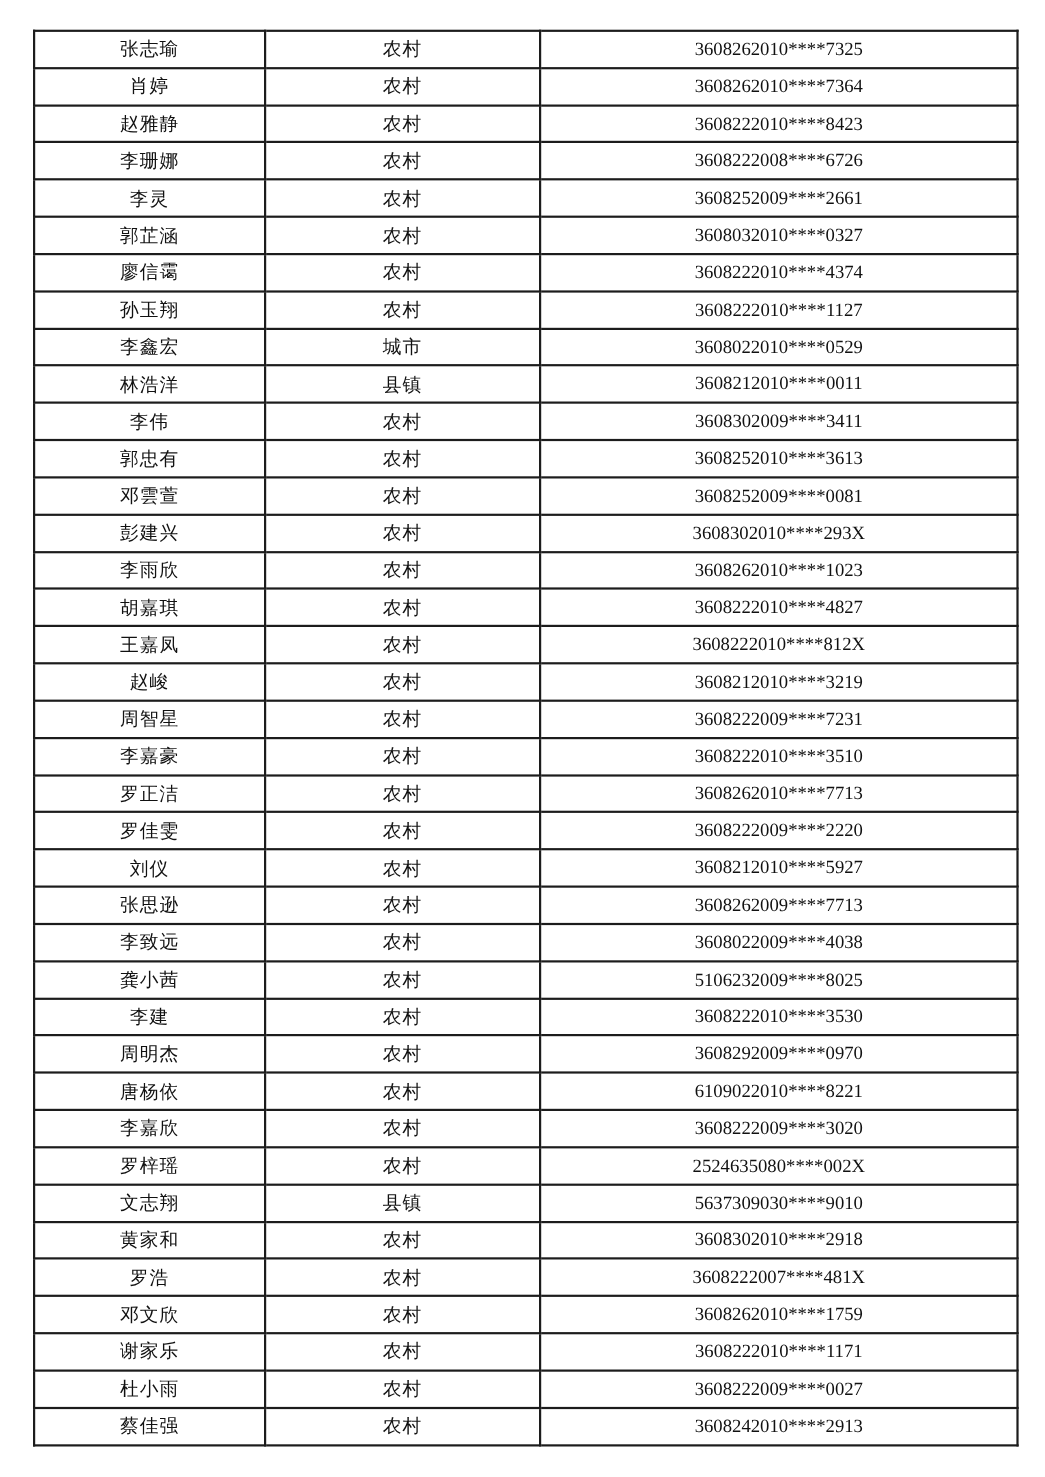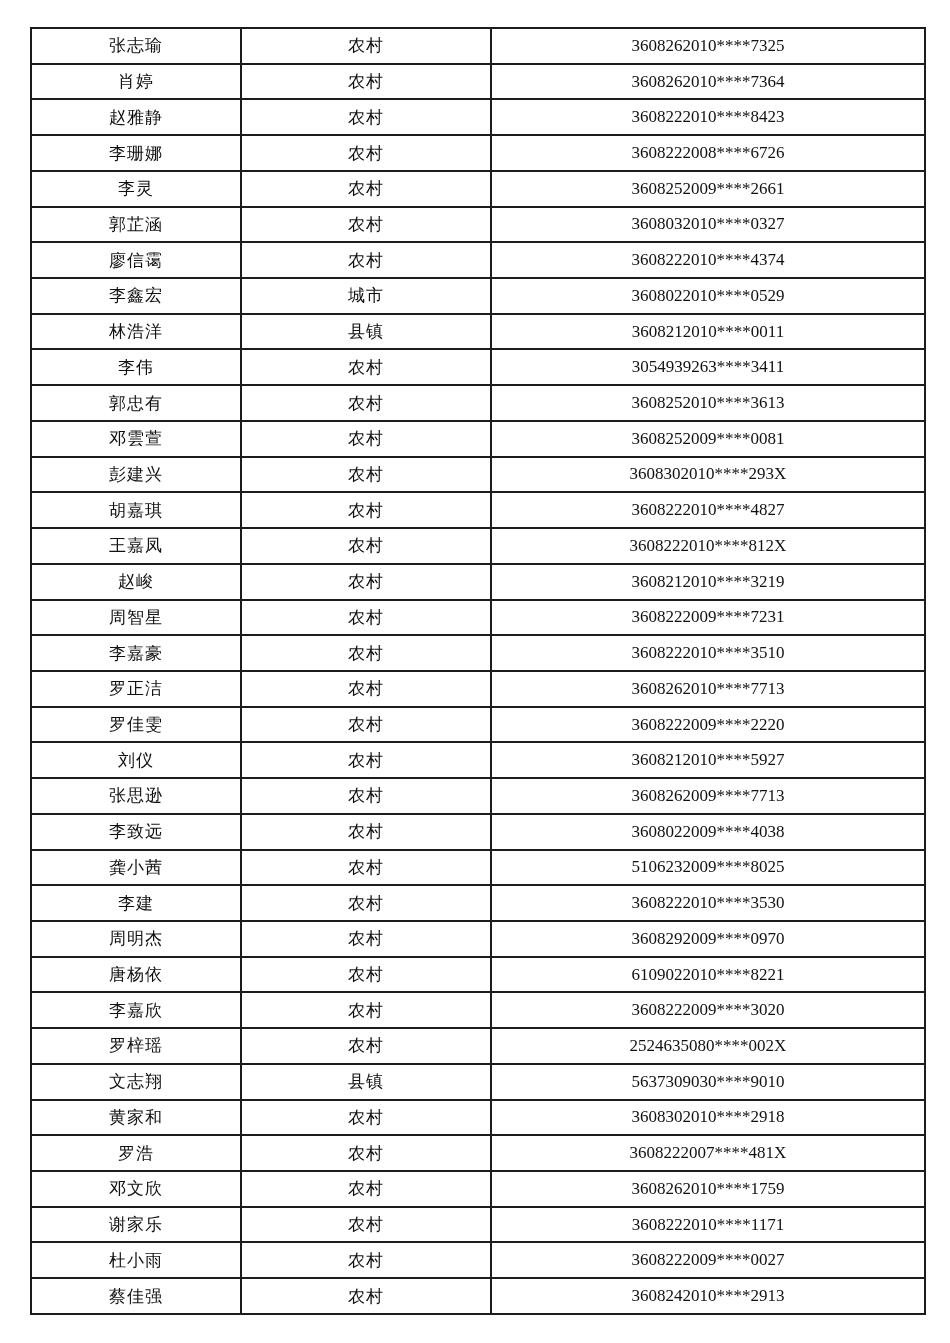--- a/index.html
+++ b/index.html
@@ -75,48 +75,58 @@
           <td class="col-name">郭芷涵</td>
           <td class="col-residence">农村</td>
           <td class="col-id">3608032010****0327</td>
         </tr>
         <tr>
           <td class="col-name">廖信霭</td>
           <td class="col-residence">农村</td>
           <td class="col-id">3608222010****4374</td>
         </tr>
         <tr>
+          <td class="col-name">孙玉翔</td>
+          <td class="col-residence">农村</td>
+          <td class="col-id">3608222010****1127</td>
+        </tr>
+        <tr>
           <td class="col-name">李鑫宏</td>
           <td class="col-residence">城市</td>
           <td class="col-id">3608022010****0529</td>
         </tr>
         <tr>
           <td class="col-name">林浩洋</td>
           <td class="col-residence">县镇</td>
           <td class="col-id">3608212010****0011</td>
         </tr>
         <tr>
           <td class="col-name">李伟</td>
           <td class="col-residence">农村</td>
-          <td class="col-id">3054939263****3411</td>
+          <td class="col-id">3608302009****3411</td>
         </tr>
         <tr>
           <td class="col-name">郭忠有</td>
           <td class="col-residence">农村</td>
           <td class="col-id">3608252010****3613</td>
         </tr>
         <tr>
           <td class="col-name">邓雲萱</td>
           <td class="col-residence">农村</td>
           <td class="col-id">3608252009****0081</td>
         </tr>
         <tr>
           <td class="col-name">彭建兴</td>
           <td class="col-residence">农村</td>
           <td class="col-id">3608302010****293X</td>
+        </tr>
+        <tr>
+          <td class="col-name">李雨欣</td>
+          <td class="col-residence">农村</td>
+          <td class="col-id">3608262010****1023</td>
         </tr>
         <tr>
           <td class="col-name">胡嘉琪</td>
           <td class="col-residence">农村</td>
           <td class="col-id">3608222010****4827</td>
         </tr>
         <tr>
           <td class="col-name">王嘉凤</td>
           <td class="col-residence">农村</td>
           <td class="col-id">3608222010****812X</td>

